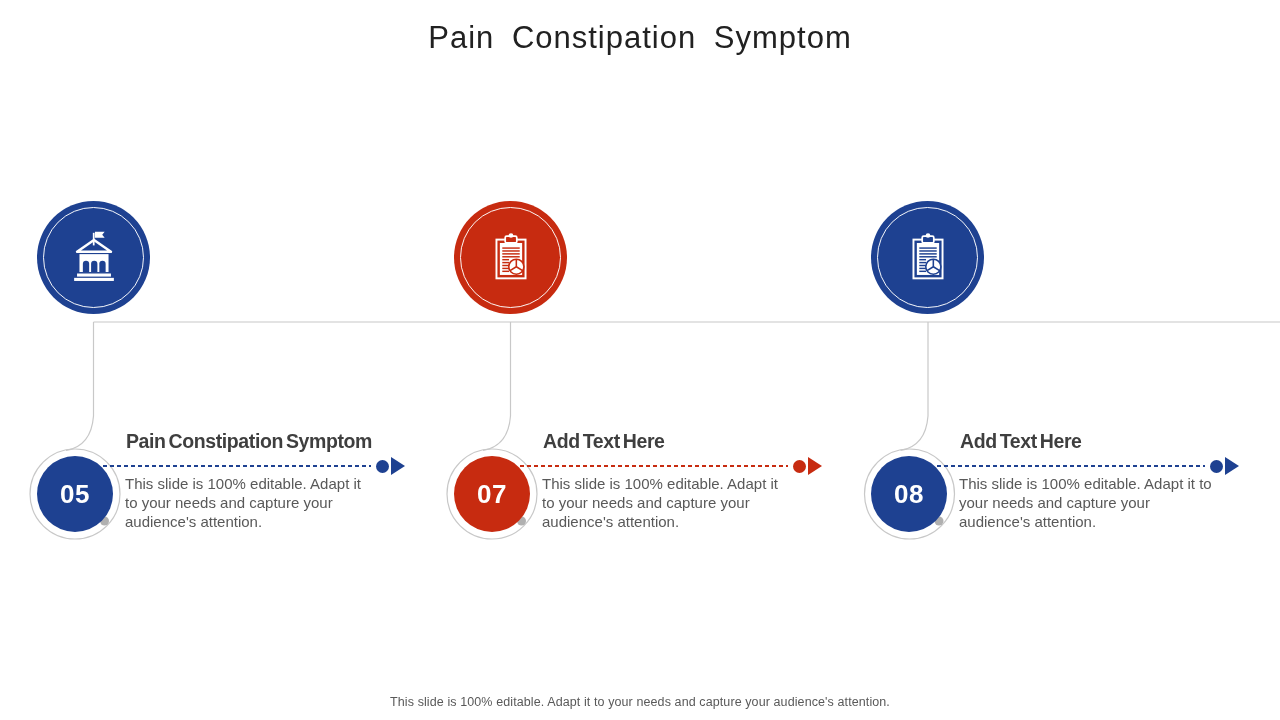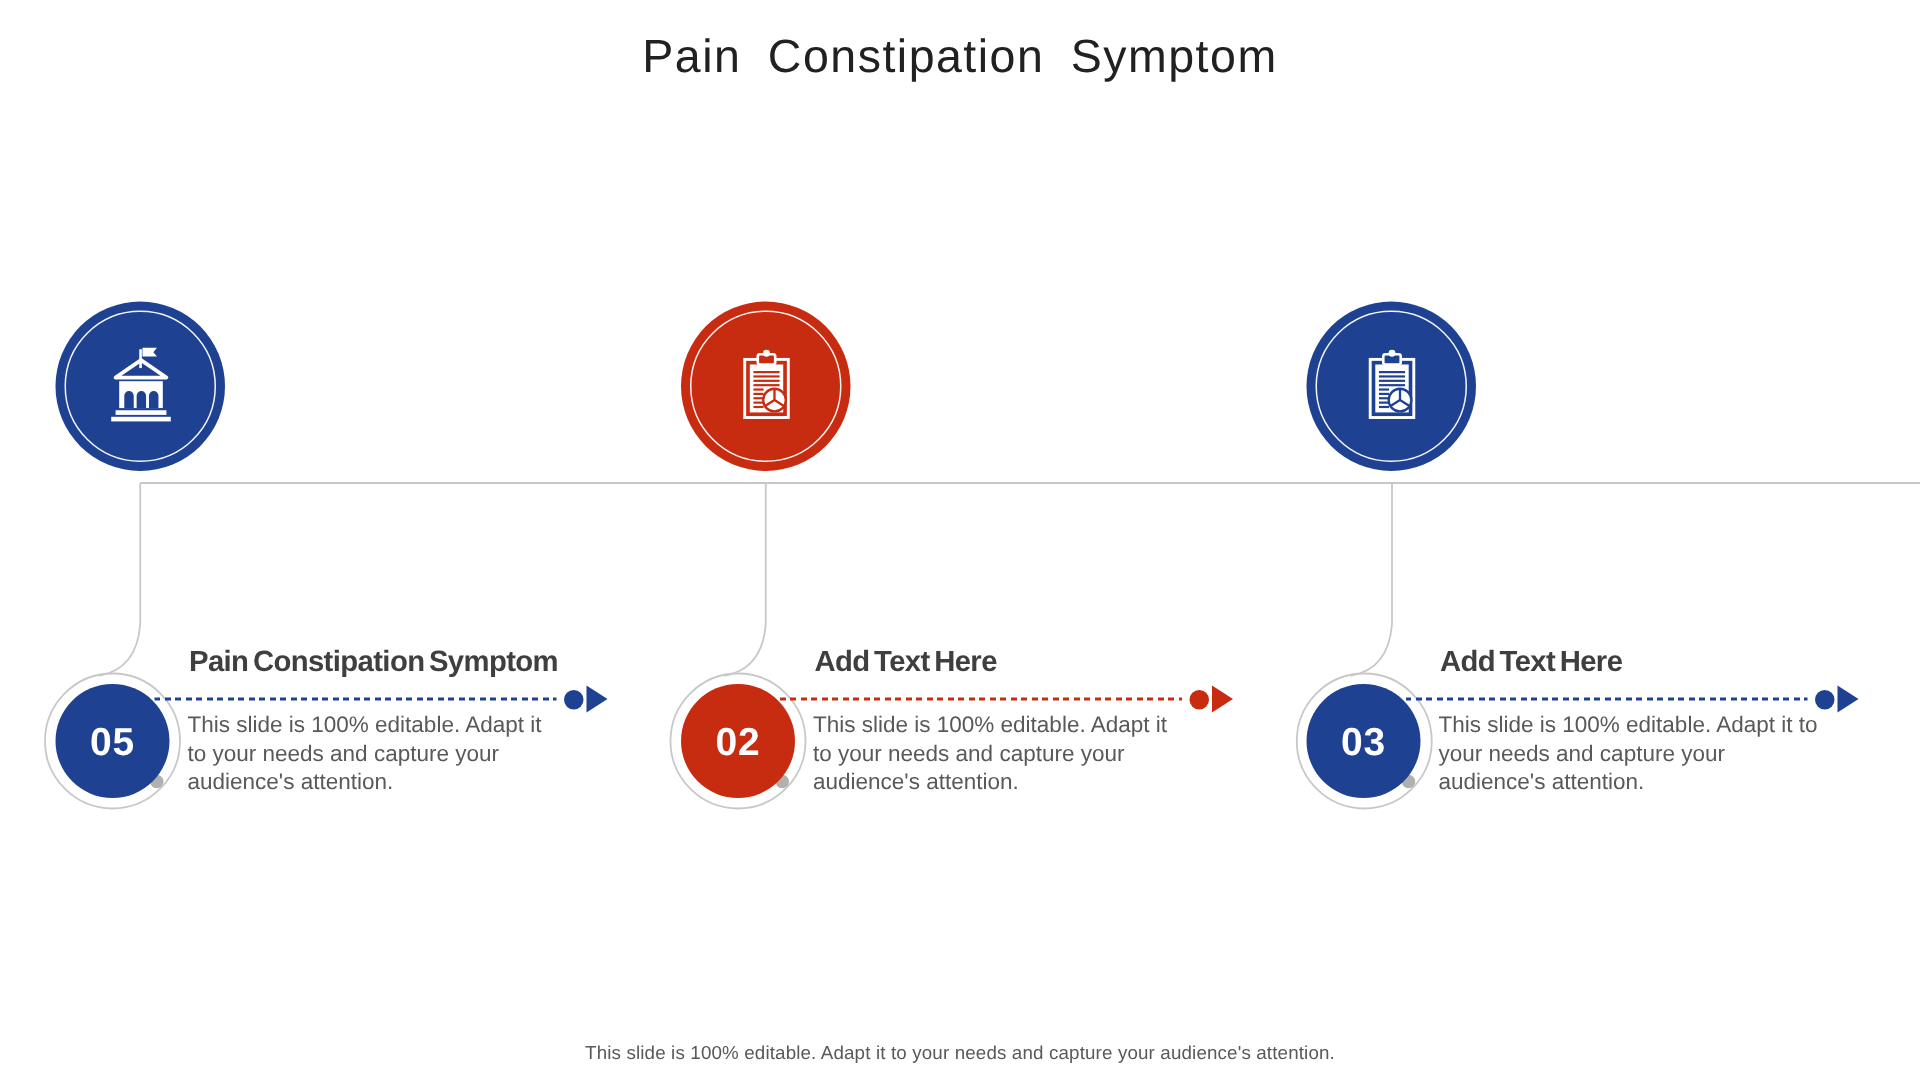--- a/index.html
+++ b/index.html
@@ -127,21 +127,21 @@
         <rect x="23" y="36" width="7" height="1.5"></rect>
         <rect x="23" y="39" width="7" height="1.5"></rect>
         <rect x="23" y="42" width="7" height="1.5"></rect>
         <rect x="23" y="45" width="7" height="1.5"></rect>
       </g>
       <circle cx="37.5" cy="41" r="7.8" fill="#ffffff" stroke="#c72b10" stroke-width="1.6"></circle>
       <path d="M37.5 41 V33.4 M37.5 41 L44 45 M37.5 41 L31 45" fill="none" stroke="#c72b10" stroke-width="1.6"></path>
     </svg>
   </div>
   <div class="num-circle red-bg">
-    <span>02</span>
+    <span>07</span>
   </div>
   <div class="heading">Add Text Here</div>
   <div class="dash red"></div>
   <div class="dot red-bg"></div>
   <div class="arrow red"></div>
   <div class="body">This slide is 100% editable. Adapt it to your needs and capture your audience's attention.</div>
 </div>
 
 <div class="item item3">
   <div class="icon-circle blue-bg">
@@ -159,21 +159,21 @@
         <rect x="23" y="36" width="7" height="1.5"></rect>
         <rect x="23" y="39" width="7" height="1.5"></rect>
         <rect x="23" y="42" width="7" height="1.5"></rect>
         <rect x="23" y="45" width="7" height="1.5"></rect>
       </g>
       <circle cx="37.5" cy="41" r="7.8" fill="#ffffff" stroke="#1e4191" stroke-width="1.6"></circle>
       <path d="M37.5 41 V33.4 M37.5 41 L44 45 M37.5 41 L31 45" fill="none" stroke="#1e4191" stroke-width="1.6"></path>
     </svg>
   </div>
   <div class="num-circle blue-bg">
-    <span>03</span>
+    <span>08</span>
   </div>
   <div class="heading">Add Text Here</div>
   <div class="dash blue"></div>
   <div class="dot blue-bg"></div>
   <div class="arrow blue"></div>
   <div class="body">This slide is 100% editable. Adapt it to your needs and capture your audience's attention.</div>
 </div>
 
 <div class="footer">This slide is 100% editable. Adapt it to your needs and capture your audience's attention.</div>
 

